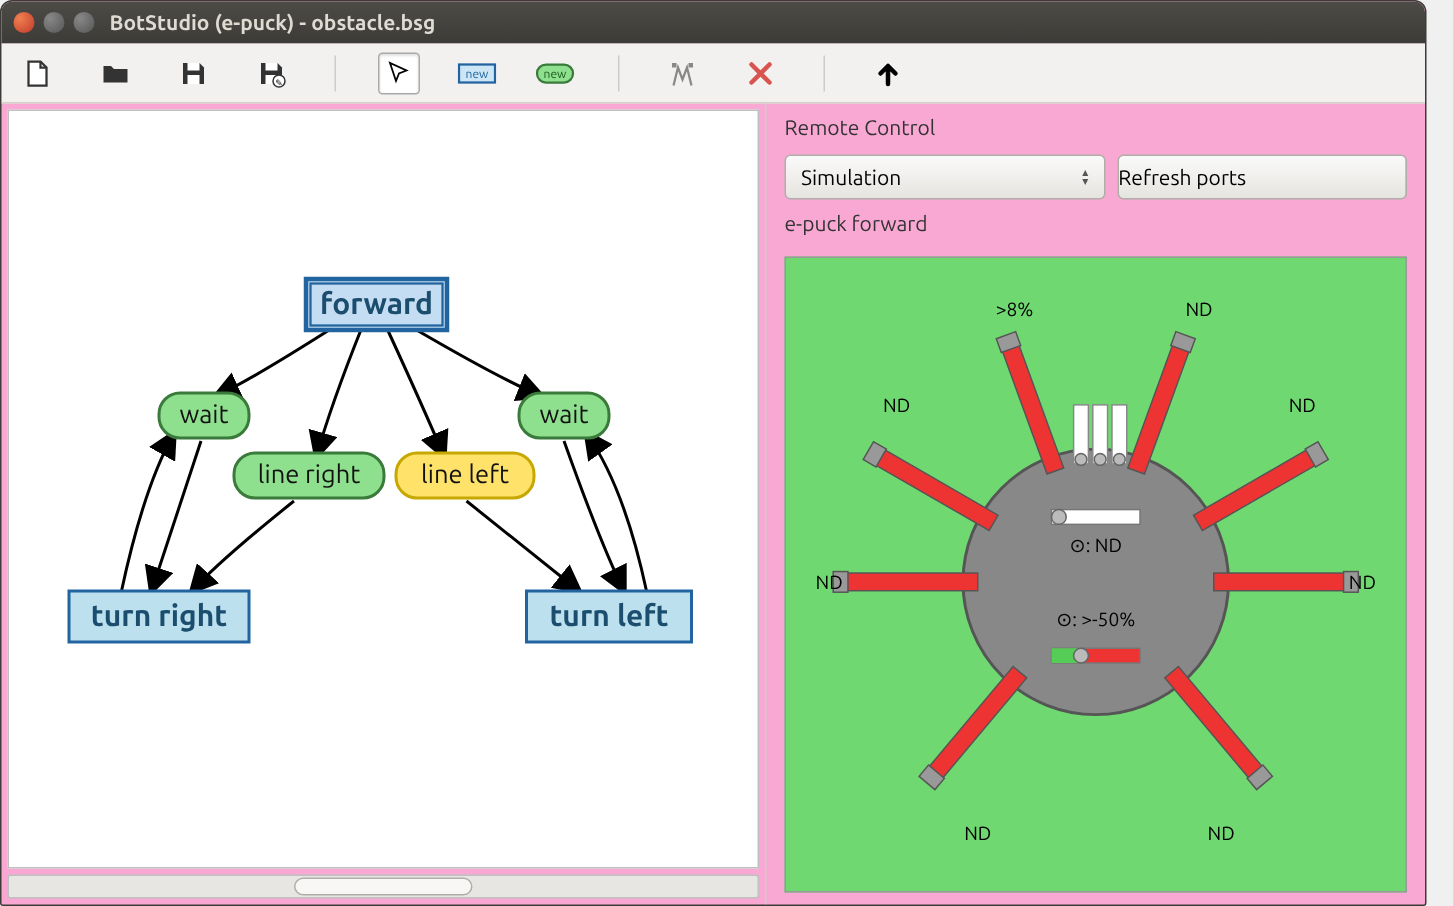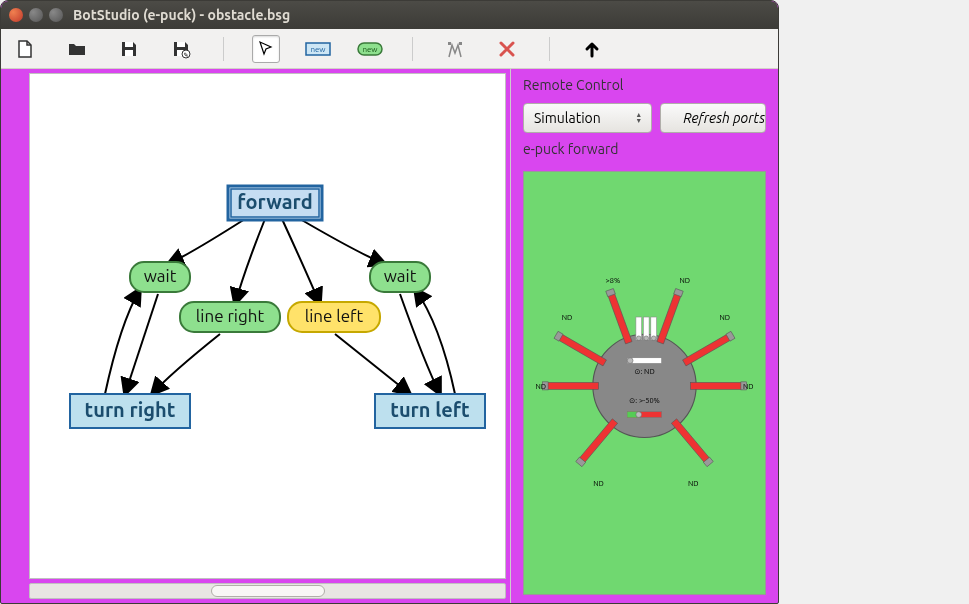--- a/index.html
+++ b/index.html
@@ -1,37 +1,37 @@
 <!DOCTYPE html>
 <html><head>
 <meta charset="utf-8">
 <style>
 * { box-sizing: border-box; margin: 0; padding: 0; }
 body { font-family: Ubuntu, "DejaVu Sans", sans-serif; background: #f0f0f0; width: 969px; height: 604px; overflow: hidden; }
-.window { width: 779px; height: 604px; background: #d946ef; border: 1px solid #3c3b37; border-radius: 8px 8px 2px 2px; position: relative; overflow: hidden; }
+.window { width: 951px; height: 604px; background: #f9a8d4; border: 1px solid #3c3b37; border-radius: 8px 8px 2px 2px; position: relative; overflow: hidden; }
 .titlebar { height: 28px; background: linear-gradient(#4c4b46, #3c3b37); display: flex; align-items: center; padding: 0 8px; color: #dfdbd2; font-weight: bold; font-size: 14px; border-radius: 7px 7px 0 0; }
 .win-btns { display: flex; gap: 6px; margin-right: 10px; }
 .win-btn { width: 14px; height: 14px; border-radius: 50%; }
 .win-close { background: radial-gradient(circle at 30% 30%, #f08050, #c0392b); }
 .win-min { background: radial-gradient(circle at 30% 30%, #888, #555); }
 .win-max { background: radial-gradient(circle at 30% 30%, #888, #555); }
 .toolbar { height: 40px; background: #f2f1f0; border-bottom: 1px solid #d4d0c8; display: flex; align-items: center; padding: 0 10px; gap: 24px; }
 .tool-btn { width: 28px; height: 28px; display: flex; align-items: center; justify-content: center; border-radius: 3px; cursor: pointer; }
 .tool-btn.active { background: #fff; border: 1px solid #aaa; box-shadow: inset 0 1px 2px rgba(0,0,0,0.15); }
 .tool-sep { width: 1px; height: 24px; background: #ccc; margin: 0 4px; }
 .content { display: flex; height: calc(100% - 68px); }
-.left-pane { width: 510px; height: 100%; display: flex; flex-direction: column; border-right: 1px solid #ccc; padding-left: 24px; }
+.left-pane { width: 510px; height: 100%; display: flex; flex-direction: column; border-right: 1px solid #ccc; }
 .canvas-wrap { flex: 1; background: #fff; position: relative; margin: 4px; border: 1px solid #c0c0c0; overflow: hidden; }
 .hscroll { height: 16px; background: #e8e6e3; border: 1px solid #c0c0c0; margin: 0 4px 4px 4px; position: relative; border-radius: 2px; }
 .hscroll-thumb { position: absolute; left: 38%; width: 24%; height: 12px; top: 1px; background: #f8f7f5; border: 1px solid #b0aea9; border-radius: 6px; }
 .right-pane { flex: 1; padding: 8px 12px; display: flex; flex-direction: column; gap: 8px; }
 .section-label { font-size: 14px; color: #333; margin-bottom: 2px; }
 .row { display: flex; gap: 8px; }
 .combo { flex: 1; height: 30px; background: linear-gradient(#fafafa,#e6e4e0); border: 1px solid #b0aea9; border-radius: 4px; display: flex; align-items: center; padding: 0 10px; font-size: 14px; justify-content: space-between; gap: 36px; }
-.refresh-btn { flex: 1; height: 30px; background: linear-gradient(#fafafa,#e6e4e0); border: 1px solid #b0aea9; border-radius: 4px; display: flex; align-items: center; justify-content: flex-end; font-size: 14px; cursor: pointer; font-style: italic; }
+.refresh-btn { flex: 1; height: 30px; background: linear-gradient(#fafafa,#e6e4e0); border: 1px solid #b0aea9; border-radius: 4px; display: flex; align-items: center; justify-content: flex-start; font-size: 14px; cursor: pointer; }
 .viewer { flex: 1; background: #70d870; border: 1px solid #999; position: relative; margin-top: 4px; }
 .viewer svg { width: 100%; height: 100%; display: block; }
 .nd-label { font-size: 13px; fill: #000; font-family: inherit; }
 .graph-node-state { fill: #bde0ee; stroke: #2264a0; stroke-width: 2; }
 .graph-node-state.sel { fill: #c5ddf2; stroke: #2264a0; stroke-width: 3; }
 .graph-node-trans { fill: #8ee08e; stroke: #3a7a3a; stroke-width: 2; rx: 14; ry: 14; }
 .graph-node-trans.sel { fill: #ffe26a; stroke: #c6a800; }
 .graph-text { font-family: inherit; font-size: 20px; font-weight: bold; fill: #1b4d6e; }
 .graph-text-trans { font-family: inherit; font-size: 17px; fill: #111; }
 .edge { stroke: #000; stroke-width: 2; fill: none; }

